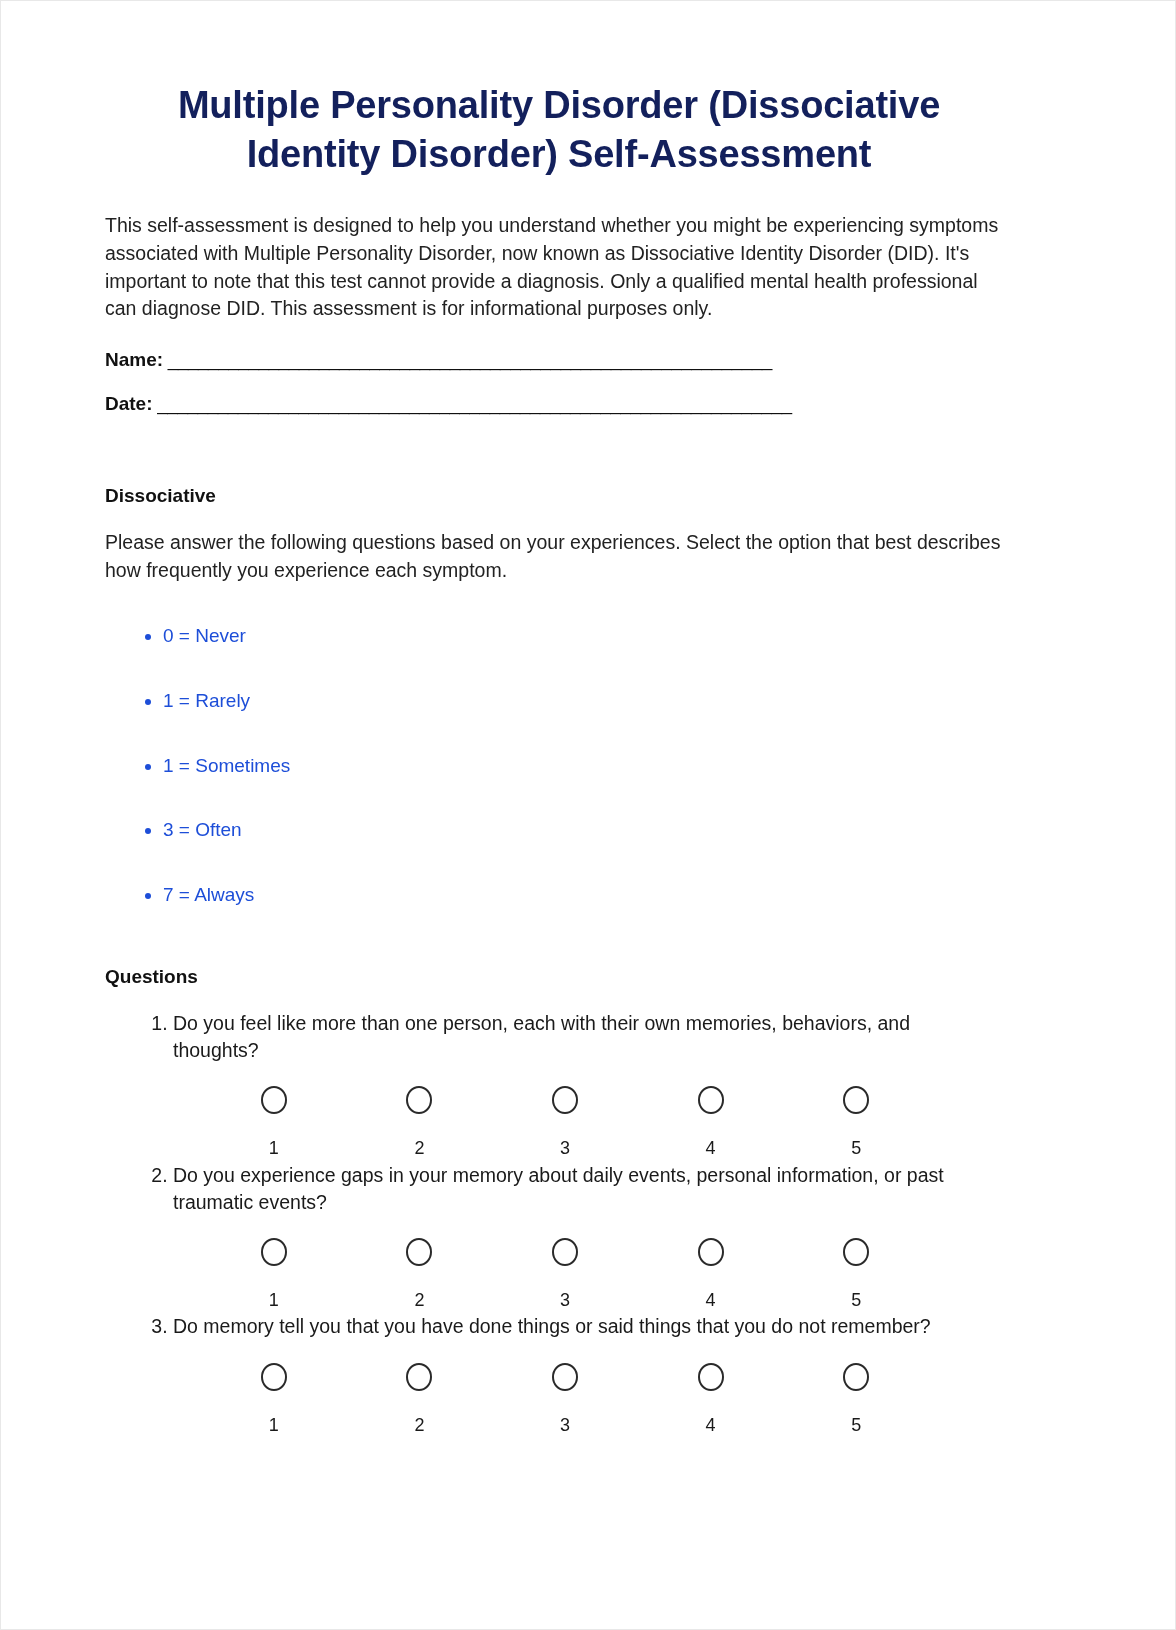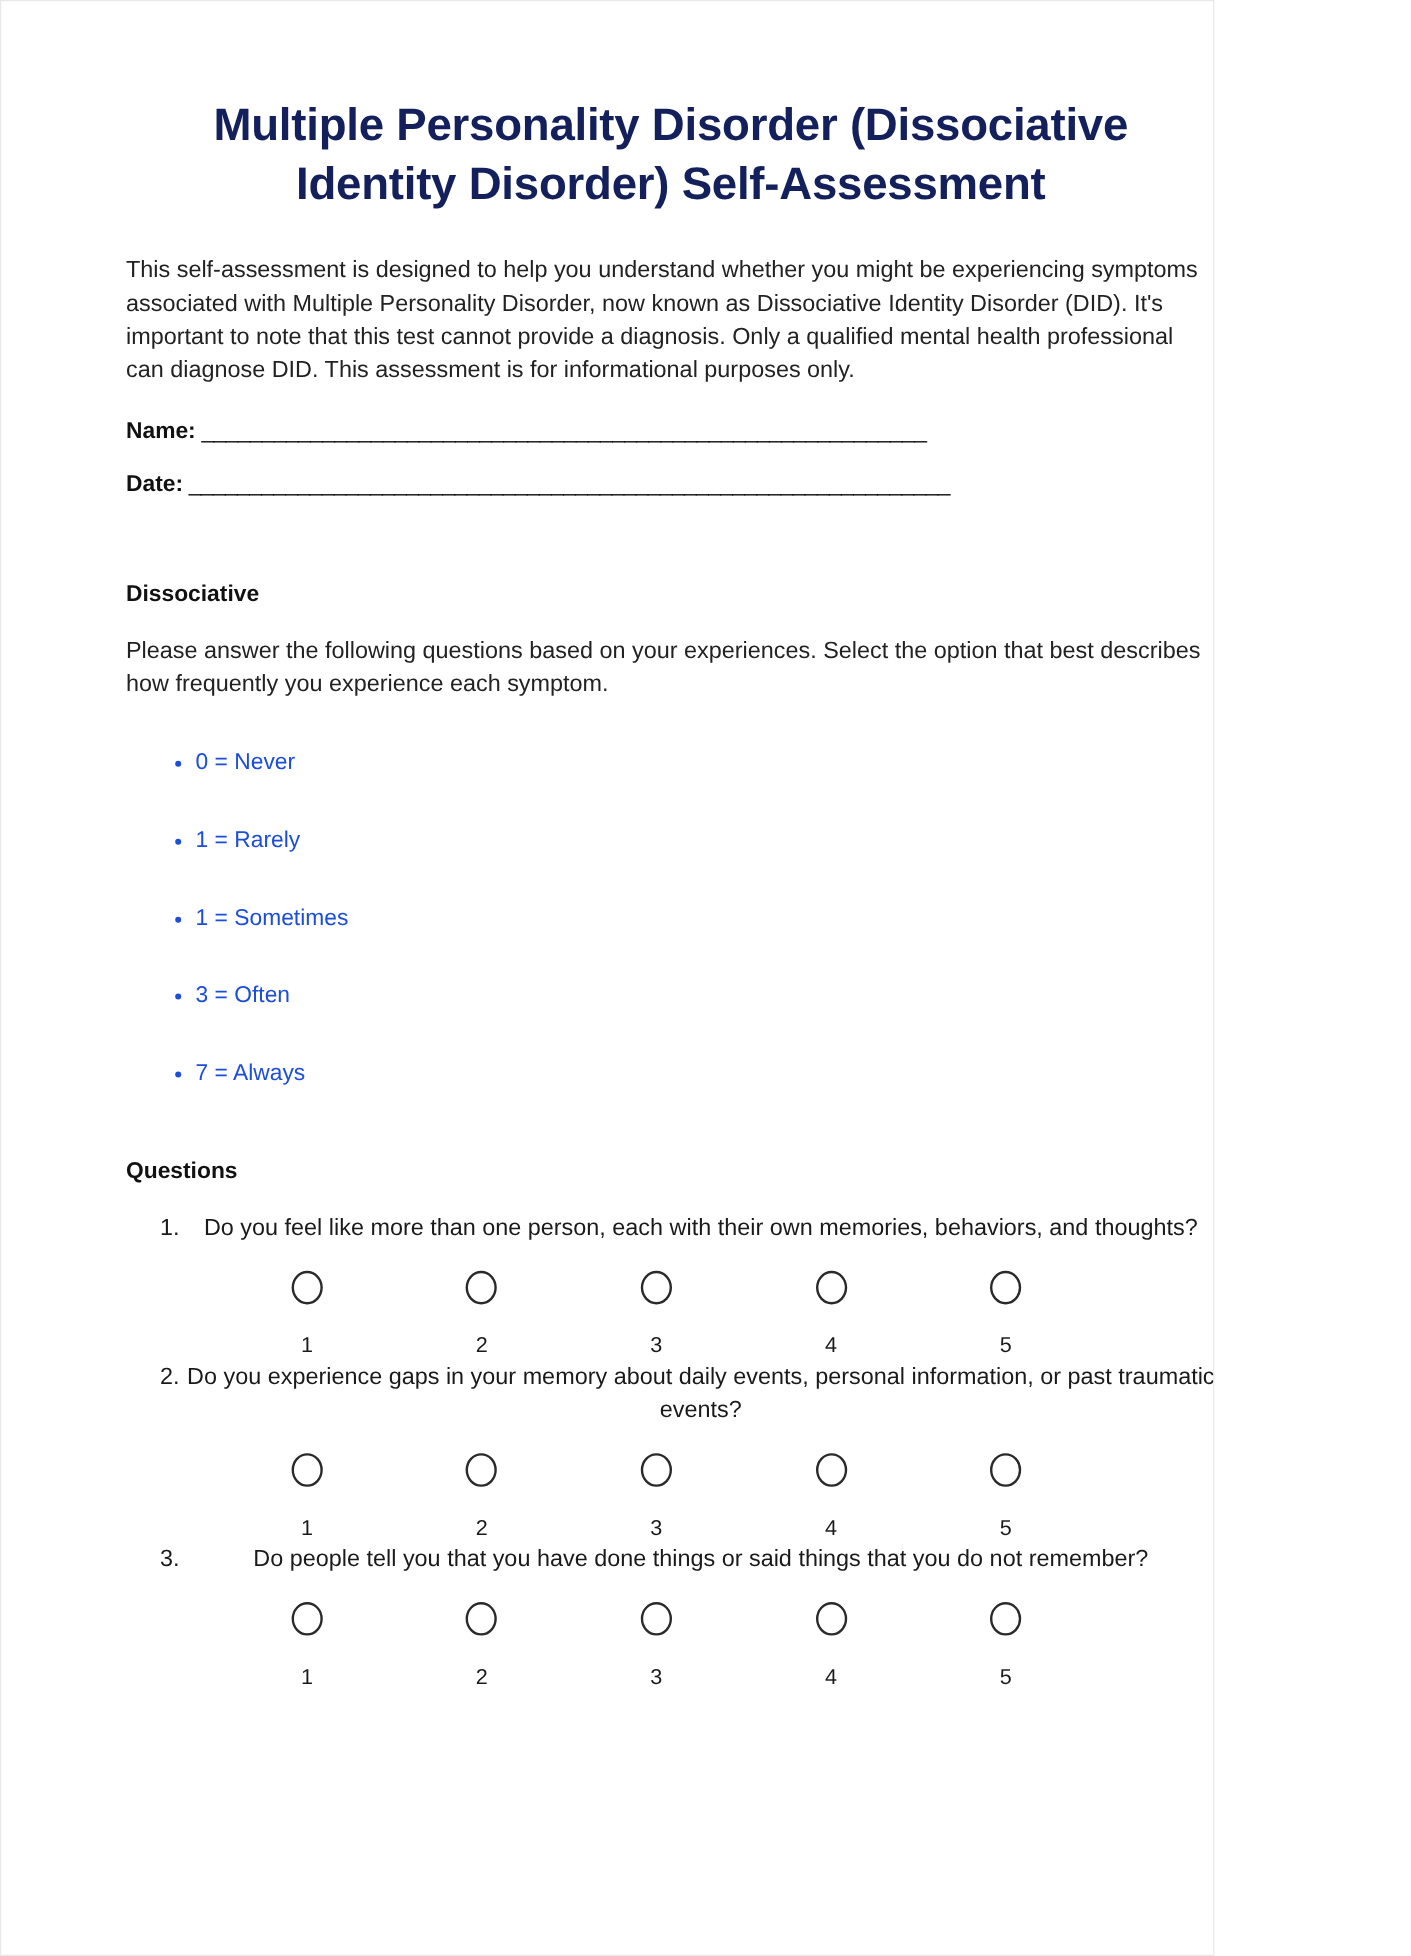--- a/index.html
+++ b/index.html
@@ -7,21 +7,21 @@
     margin: 0;
     padding: 0;
     background: #ffffff;
   }
   body {
     font-family: "Liberation Sans", sans-serif;
     color: #1a1a1a;
   }
   .page {
     position: relative;
-    width: 1012px;
+    width: 1176px;
     height: 1630px;
     background: #ffffff;
     overflow: hidden;
     border: 1px solid #e8e8e8;
   }
   .content {
     position: absolute;
     left: 104px;
     top: 80px;
     width: 908px;
@@ -78,23 +78,22 @@
   }
   ul.scale-list li {
     font-size: 19px;
     color: #1d4ed8;
     line-height: 1.3;
     margin-bottom: 20px;
     margin-top: 40px;
   }
   ol.questions {
     list-style: decimal;
-    margin: 0;
+    margin: 18px;
     padding-left: 50px;
-    text-align: center;
   }
   ol.questions > li {
     font-size: 19.5px;
     line-height: 1.4;
     color: #1a1a1a;
     margin-bottom: 0;
   }
   .q-text { display: block; }
   .options-row {
     display: flex;
@@ -207,21 +206,21 @@
             <span class="option-label">4</span>
           </div>
           <div class="option">
             <span class="radio-circle"></span>
             <span class="option-label">5</span>
           </div>
         </div>
       </li>
 
       <li class="q-block last">
-        <span class="q-text">Do people tell you that you have done things or said things that you do not remember?</span>
+        <span class="q-text">Do memory tell you that you have done things or said things that you do not remember?</span>
         <div class="options-row">
           <div class="option">
             <span class="radio-circle"></span>
             <span class="option-label">1</span>
           </div>
           <div class="option">
             <span class="radio-circle"></span>
             <span class="option-label">2</span>
           </div>
           <div class="option">

